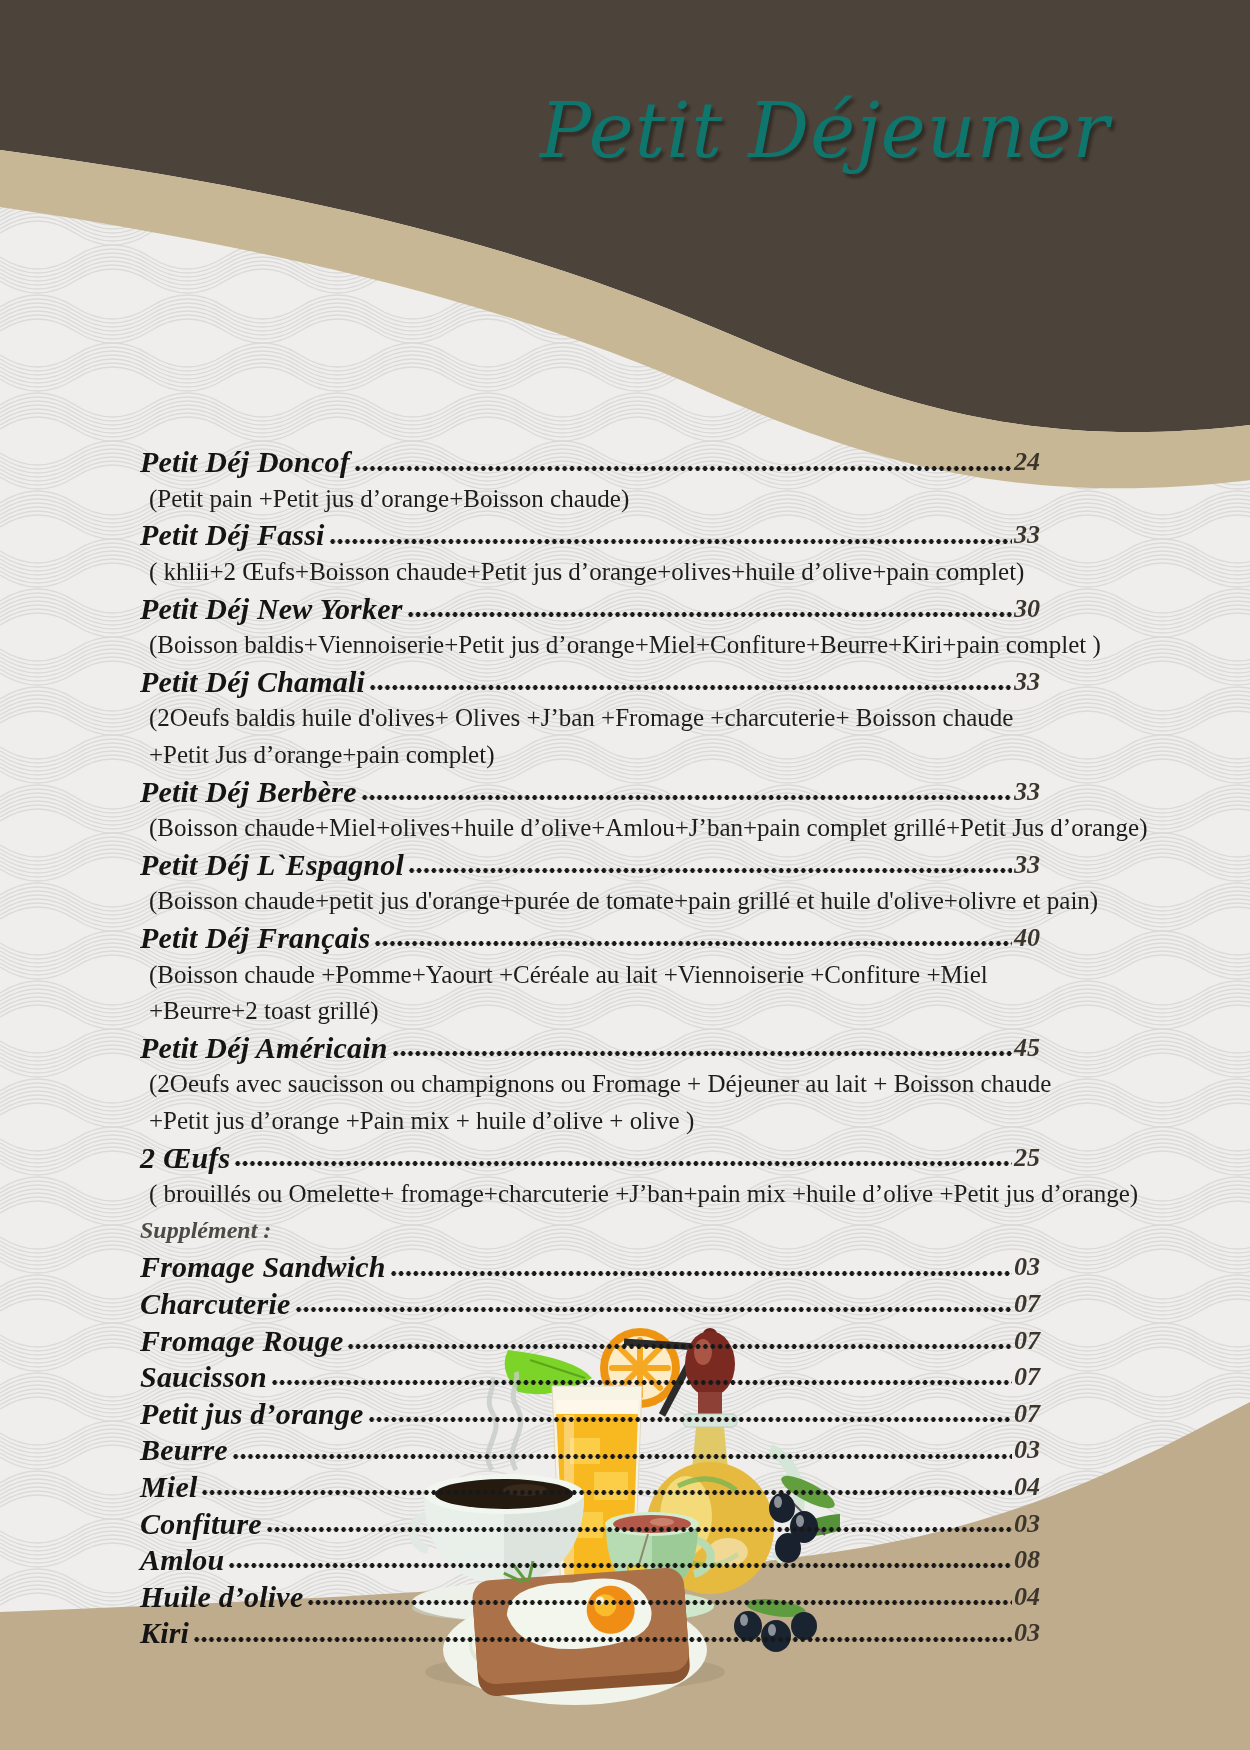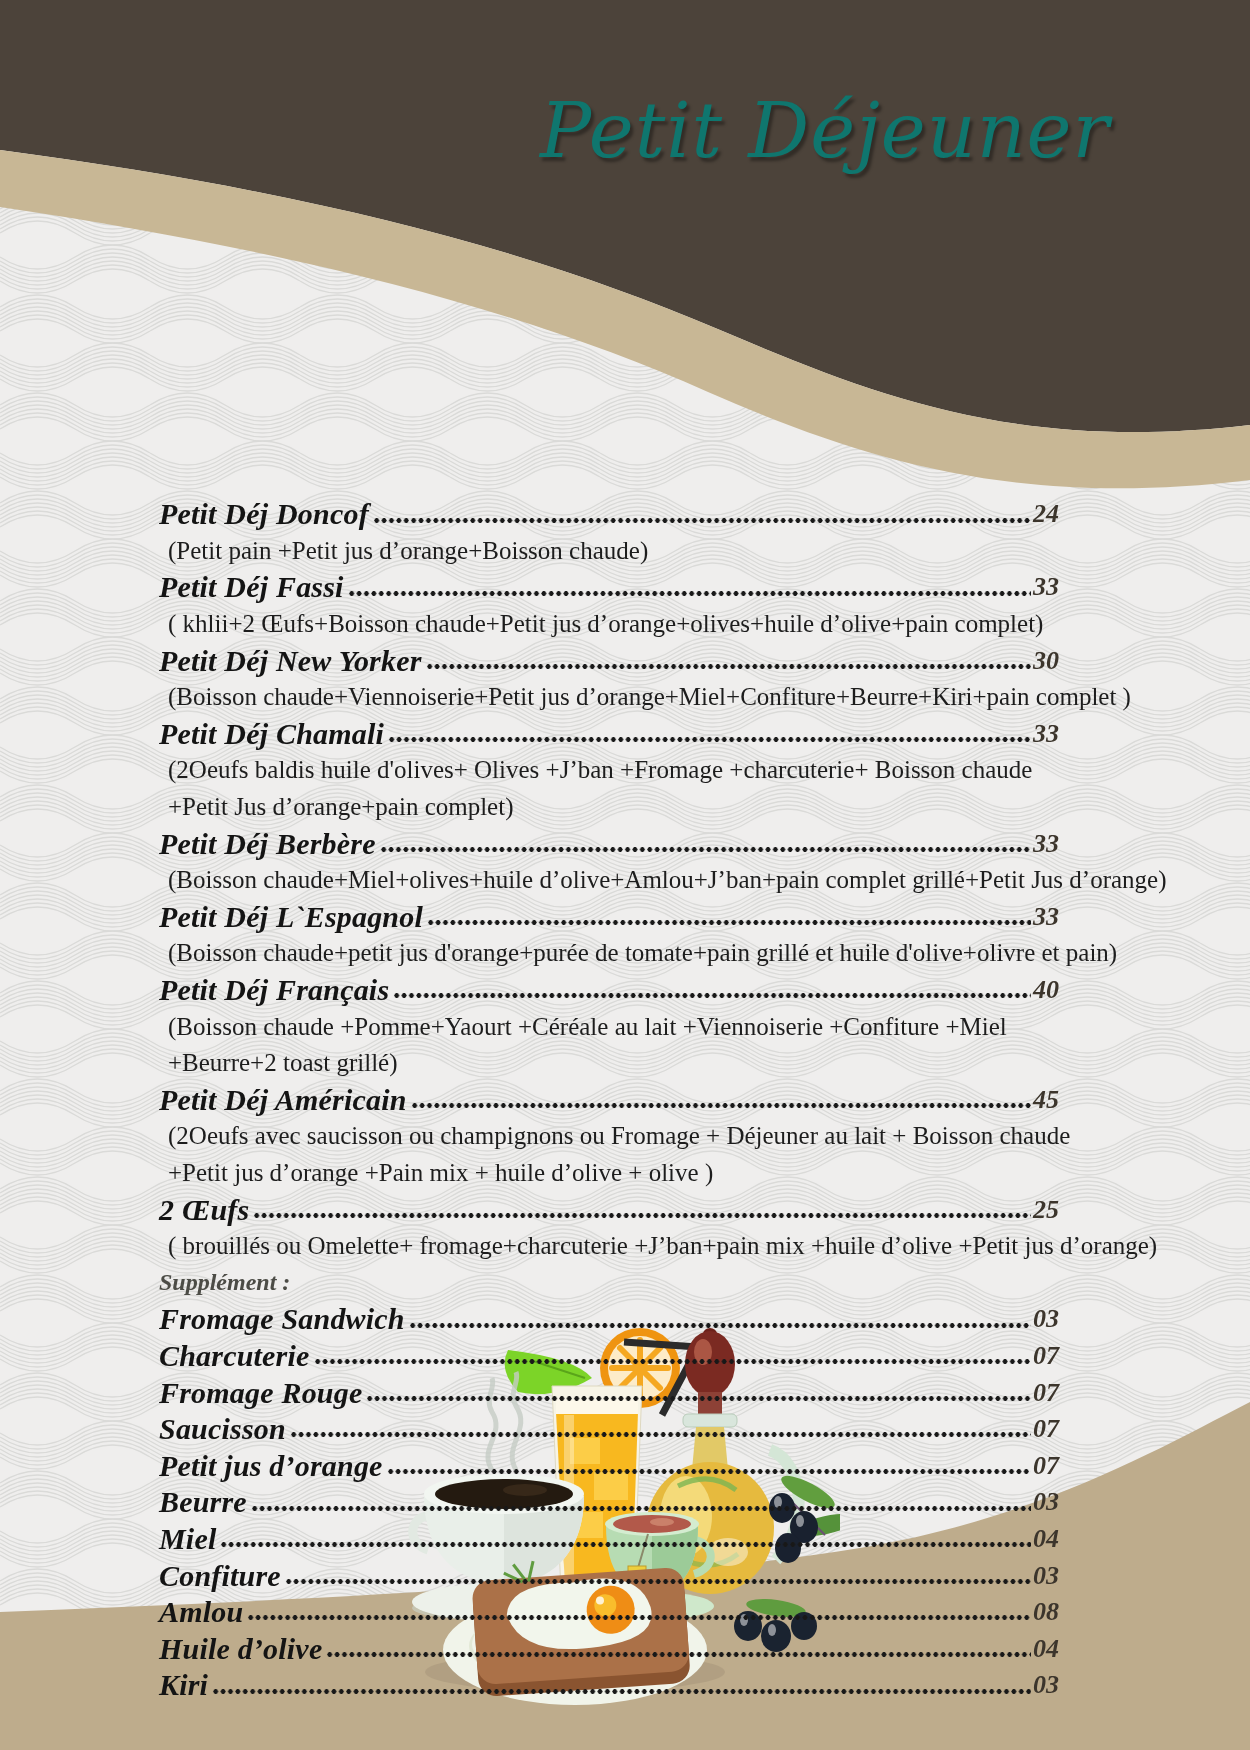--- a/index.html
+++ b/index.html
@@ -11,21 +11,21 @@
   
   .page-title{
     position:absolute;left:530px;top:86px;width:540px;
     font-family:"DejaVu Serif",serif;font-style:italic;
     font-size:76px;color:#0f766e;white-space:nowrap;
     text-shadow:3px 4px 3px rgba(0,0,0,0.35);
     letter-spacing:1px;
     margin-left:10px;
   }
   
-  .menu-list{position:absolute;left:140px;top:496px;width:900px;z-index:6;margin-left:19px;}
+  .menu-list{position:absolute;left:140px;top:444px;width:900px;z-index:6;}
   .line{height:36.6px;display:flex;align-items:center;white-space:nowrap;}
   .name{font-style:italic;font-weight:bold;font-size:30px;color:#141414;letter-spacing:.2px;}
   .price{font-style:italic;font-weight:bold;font-size:26px;color:#3c352c;}
   .dots{
     flex:1 1 auto;height:7px;margin:0 2px 9px 4px;align-self:flex-end;
     background-image:radial-gradient(circle,#181818 2.2px,transparent 2.6px);
     background-size:7.4px 7px;background-position:left center;background-repeat:repeat-x;
   }
   .desc{font-size:25px;color:#1d1d1d;padding-left:9px;}
   .supp-label{font-style:italic;font-weight:bold;font-size:24px;color:#4c4c46;}
@@ -206,21 +206,21 @@
     <div class="line">
       <span class="desc">( khlii+2 Œufs+Boisson chaude+Petit jus d’orange+olives+huile d’olive+pain complet)</span>
     </div>
 
     <div class="line">
       <span class="name">Petit Déj New Yorker</span>
       <span class="dots"></span>
       <span class="price">30</span>
     </div>
     <div class="line">
-      <span class="desc">(Boisson chaude+Viennoiserie+Petit jus d’orange+Miel+Confiture+Beurre+Kiri+pain complet )</span>
+      <span class="desc">(Boisson baldis+Viennoiserie+Petit jus d’orange+Miel+Confiture+Beurre+Kiri+pain complet )</span>
     </div>
 
     <div class="line">
       <span class="name">Petit Déj  Chamali</span>
       <span class="dots"></span>
       <span class="price">33</span>
     </div>
     <div class="line">
       <span class="desc">(2Oeufs baldis huile d'olives+ Olives +J’ban +Fromage +charcuterie+ Boisson  chaude</span>
     </div>

